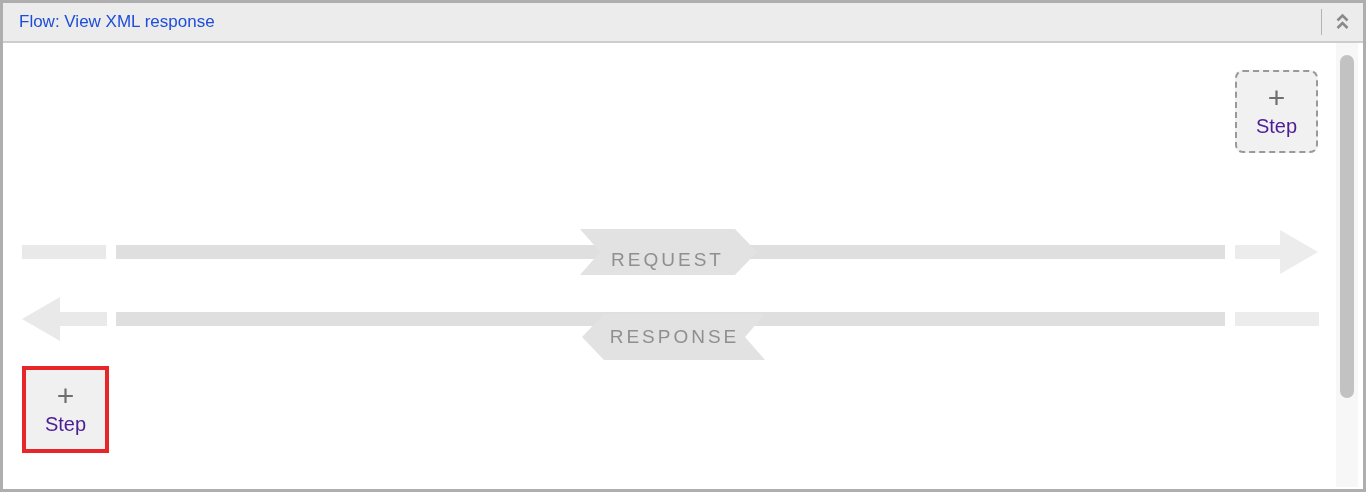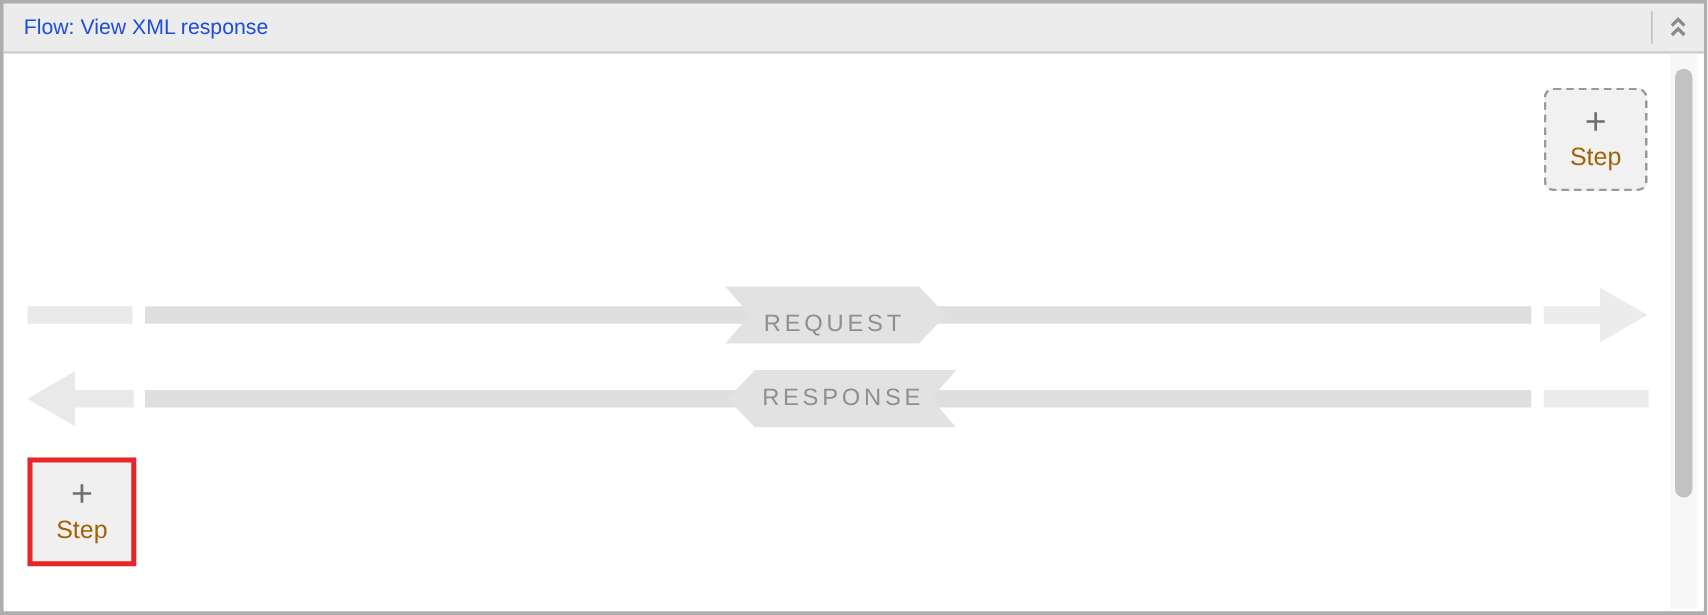--- a/index.html
+++ b/index.html
@@ -65,21 +65,21 @@
   }
 
   
   .step-btn{
     position:absolute; width:83px; height:83px; border-radius:8px;
     background:#f1f1f1; border:2px dashed #999999; cursor:pointer;
     display:flex; flex-direction:column; align-items:center; justify-content:center;
     gap:4px; padding:0;
   }
   .step-btn .plus{font-size:30px; line-height:26px; color:#6f6f6f; font-weight:400;}
-  .step-btn .step-label{font-size:20px; color:#a16207;}
+  .step-btn .step-label{font-size:20px; color:#4c1d95;}
   .step-btn.highlighted{
     width:87px; height:87px; border:4px solid #e62628; border-radius:0;
     background:#f0f0f0;
   }
 
   
   .scroll-track{
     position:absolute; left:1333px; top:0; width:22px; height:444px;
     background:#f7f7f7;
   }
@@ -117,21 +117,21 @@
     <div class="seg seg-main" style="left:113px; top:202px; width:1109px;"></div>
     <div class="badge badge-request" style="left:577px; top:186px;">
       <span>REQUEST</span>
     </div>
     <div class="seg seg-lighter" style="left:1232px; top:202px; width:50px;"></div>
     <div class="arrowhead arrow-right" style="left:1277px; top:187px;"></div>
 
     <div class="arrowhead arrow-left" style="left:19px; top:254px;"></div>
     <div class="seg seg-light" style="left:55px;  top:269px; width:49px;"></div>
     <div class="seg seg-main" style="left:113px; top:269px; width:1109px;"></div>
-    <div class="badge badge-response" style="left:579px; top:253px;">
+    <div class="badge badge-response" style="left:579px; top:271px;">
       <span>RESPONSE</span>
     </div>
     <div class="seg seg-lighter" style="left:1232px; top:269px; width:84px;"></div>
 
     <button class="step-btn highlighted" style="left:19px; top:323px;">
       <span class="plus">+</span>
       <span class="step-label">Step</span>
     </button>
 
     <div class="scroll-track">

